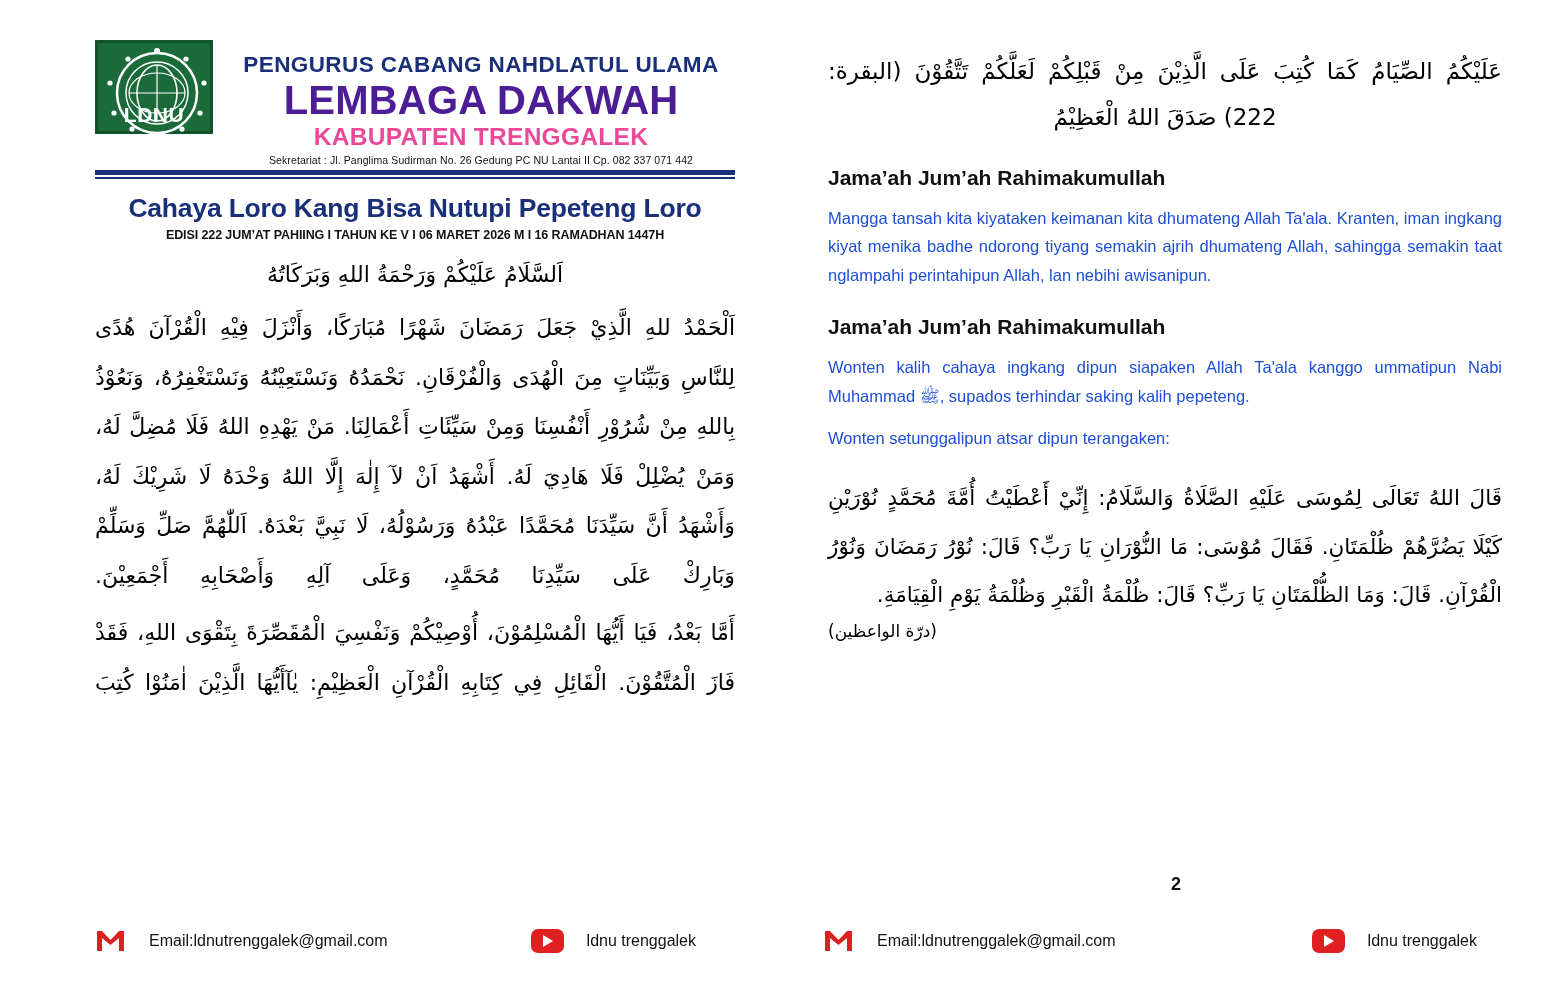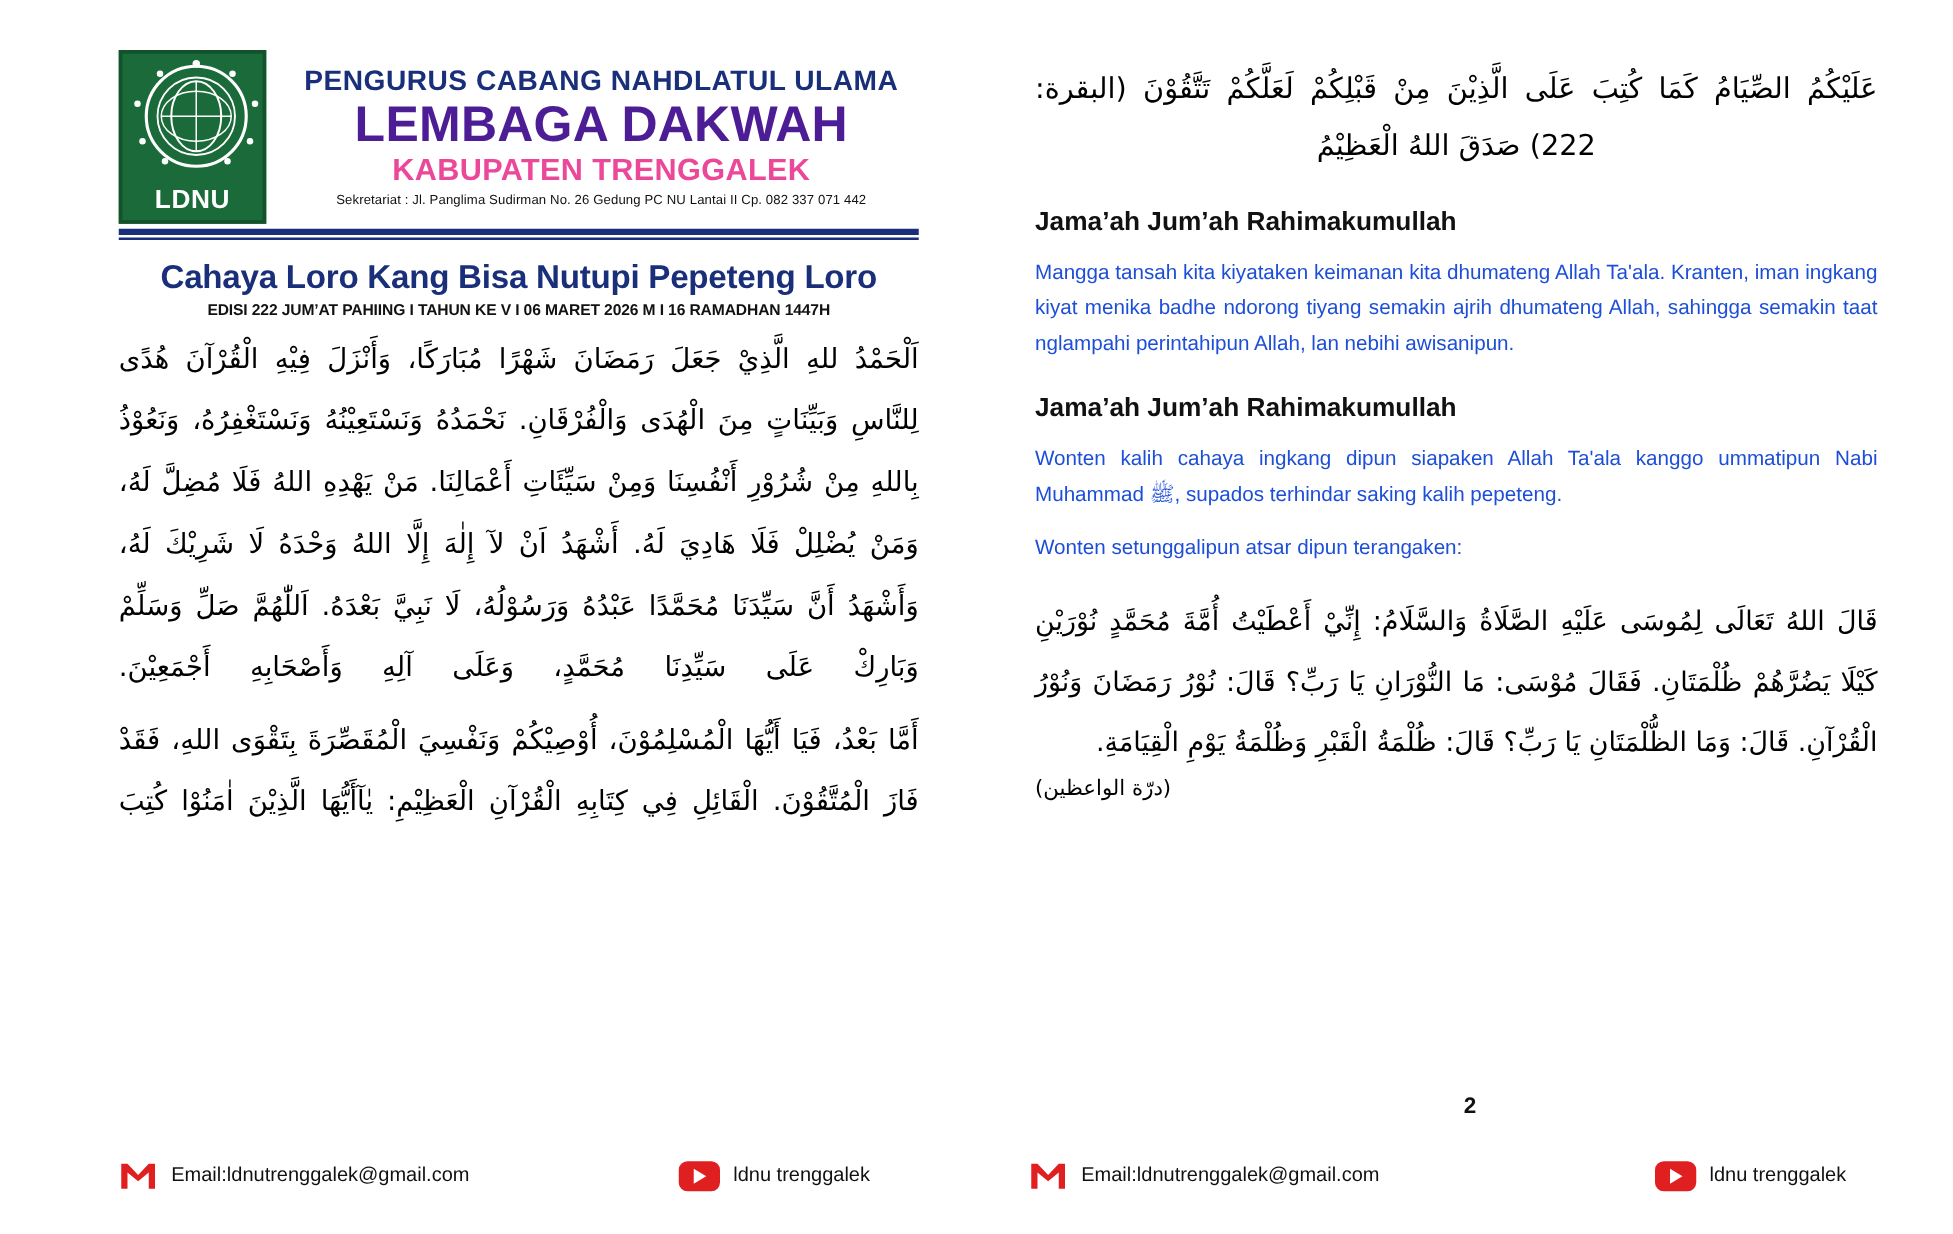--- a/index.html
+++ b/index.html
@@ -38,21 +38,21 @@
 
   
   .masthead {
     display: flex;
     flex-direction: row;
     align-items: flex-start;
     gap: 14px;
   }
   .logo-box {
     width: 118px;
-    height: 139px;
+    height: 94px;
     background: #1b6b3a;
     border: 3px solid #14522c;
     display: flex;
     align-items: center;
     justify-content: center;
     flex: 0 0 auto;
     position: relative;
   }
   .logo-inner {
     width: 100%;
@@ -236,21 +236,21 @@
     padding: 0 30px 0 95px;
     gap: 0;
   }
   .footer-half.right {
     padding-left: 42px;
   }
   .f-item {
     display: flex;
     flex-direction: row;
     align-items: center;
-    gap: 11px;
+    gap: 23px;
   }
   .f-item.yt { margin-left: auto; padding-right: 55px; }
   .f-text {
     font-size: 16px;
     color: #111;
   }
   .gmail-icon {
     width: 31px;
     height: 24px;
     position: relative;
@@ -317,20 +317,21 @@
 
     <div class="rule-thick"></div>
     <div class="rule-thin"></div>
 
     <div class="title-block">
       <div class="khutbah-title">Cahaya Loro Kang Bisa Nutupi Pepeteng Loro</div>
       <div class="edition">EDISI 222 JUM’AT PAHIING I TAHUN KE V I 06 MARET 2026 M I 16 RAMADHAN 1447H</div>
     </div>
 
 
+    <div class="arabic ar-salam">اَلسَّلَامُ عَلَيْكُمْ وَرَحْمَةُ اللهِ وَبَرَكَاتُهُ</div>
 
     <div class="arabic ar-par j">اَلْحَمْدُ للهِ الَّذِيْ جَعَلَ رَمَضَانَ شَهْرًا مُبَارَكًا، وَأَنْزَلَ فِيْهِ الْقُرْآنَ هُدًى لِلنَّاسِ وَبَيِّنَاتٍ مِنَ الْهُدَى وَالْفُرْقَانِ. نَحْمَدُهُ وَنَسْتَعِيْنُهُ وَنَسْتَغْفِرُهُ، وَنَعُوْذُ بِاللهِ مِنْ شُرُوْرِ أَنْفُسِنَا وَمِنْ سَيِّئَاتِ أَعْمَالِنَا. مَنْ يَهْدِهِ اللهُ فَلَا مُضِلَّ لَهُ، وَمَنْ يُضْلِلْ فَلَا هَادِيَ لَهُ. أَشْهَدُ اَنْ لآ إِلٰهَ إِلَّا اللهُ وَحْدَهُ لَا شَرِيْكَ لَهُ، وَأَشْهَدُ أَنَّ سَيِّدَنَا مُحَمَّدًا عَبْدُهُ وَرَسُوْلُهُ، لَا نَبِيَّ بَعْدَهُ. اَللّٰهُمَّ صَلِّ وَسَلِّمْ وَبَارِكْ عَلَى سَيِّدِنَا مُحَمَّدٍ، وَعَلَى آلِهِ وَأَصْحَابِهِ أَجْمَعِيْنَ.</div>
 
     <div class="arabic ar-par j">أَمَّا بَعْدُ، فَيَا أَيُّهَا الْمُسْلِمُوْنَ، أُوْصِيْكُمْ وَنَفْسِيَ الْمُقَصِّرَةَ بِتَقْوَى اللهِ، فَقَدْ فَازَ الْمُتَّقُوْنَ. الْقَائِلِ فِي كِتَابِهِ الْقُرْآنِ الْعَظِيْمِ: يٰآأَيُّهَا الَّذِيْنَ اٰمَنُوْا كُتِبَ</div>
 
   </div>
 
   <div class="col col-right">
 
     <div class="ar-verse">عَلَيْكُمُ الصِّيَامُ كَمَا كُتِبَ عَلَى الَّذِيْنَ مِنْ قَبْلِكُمْ لَعَلَّكُمْ تَتَّقُوْنَ (البقرة: 222) صَدَقَ اللهُ الْعَظِيْمُ</div>

